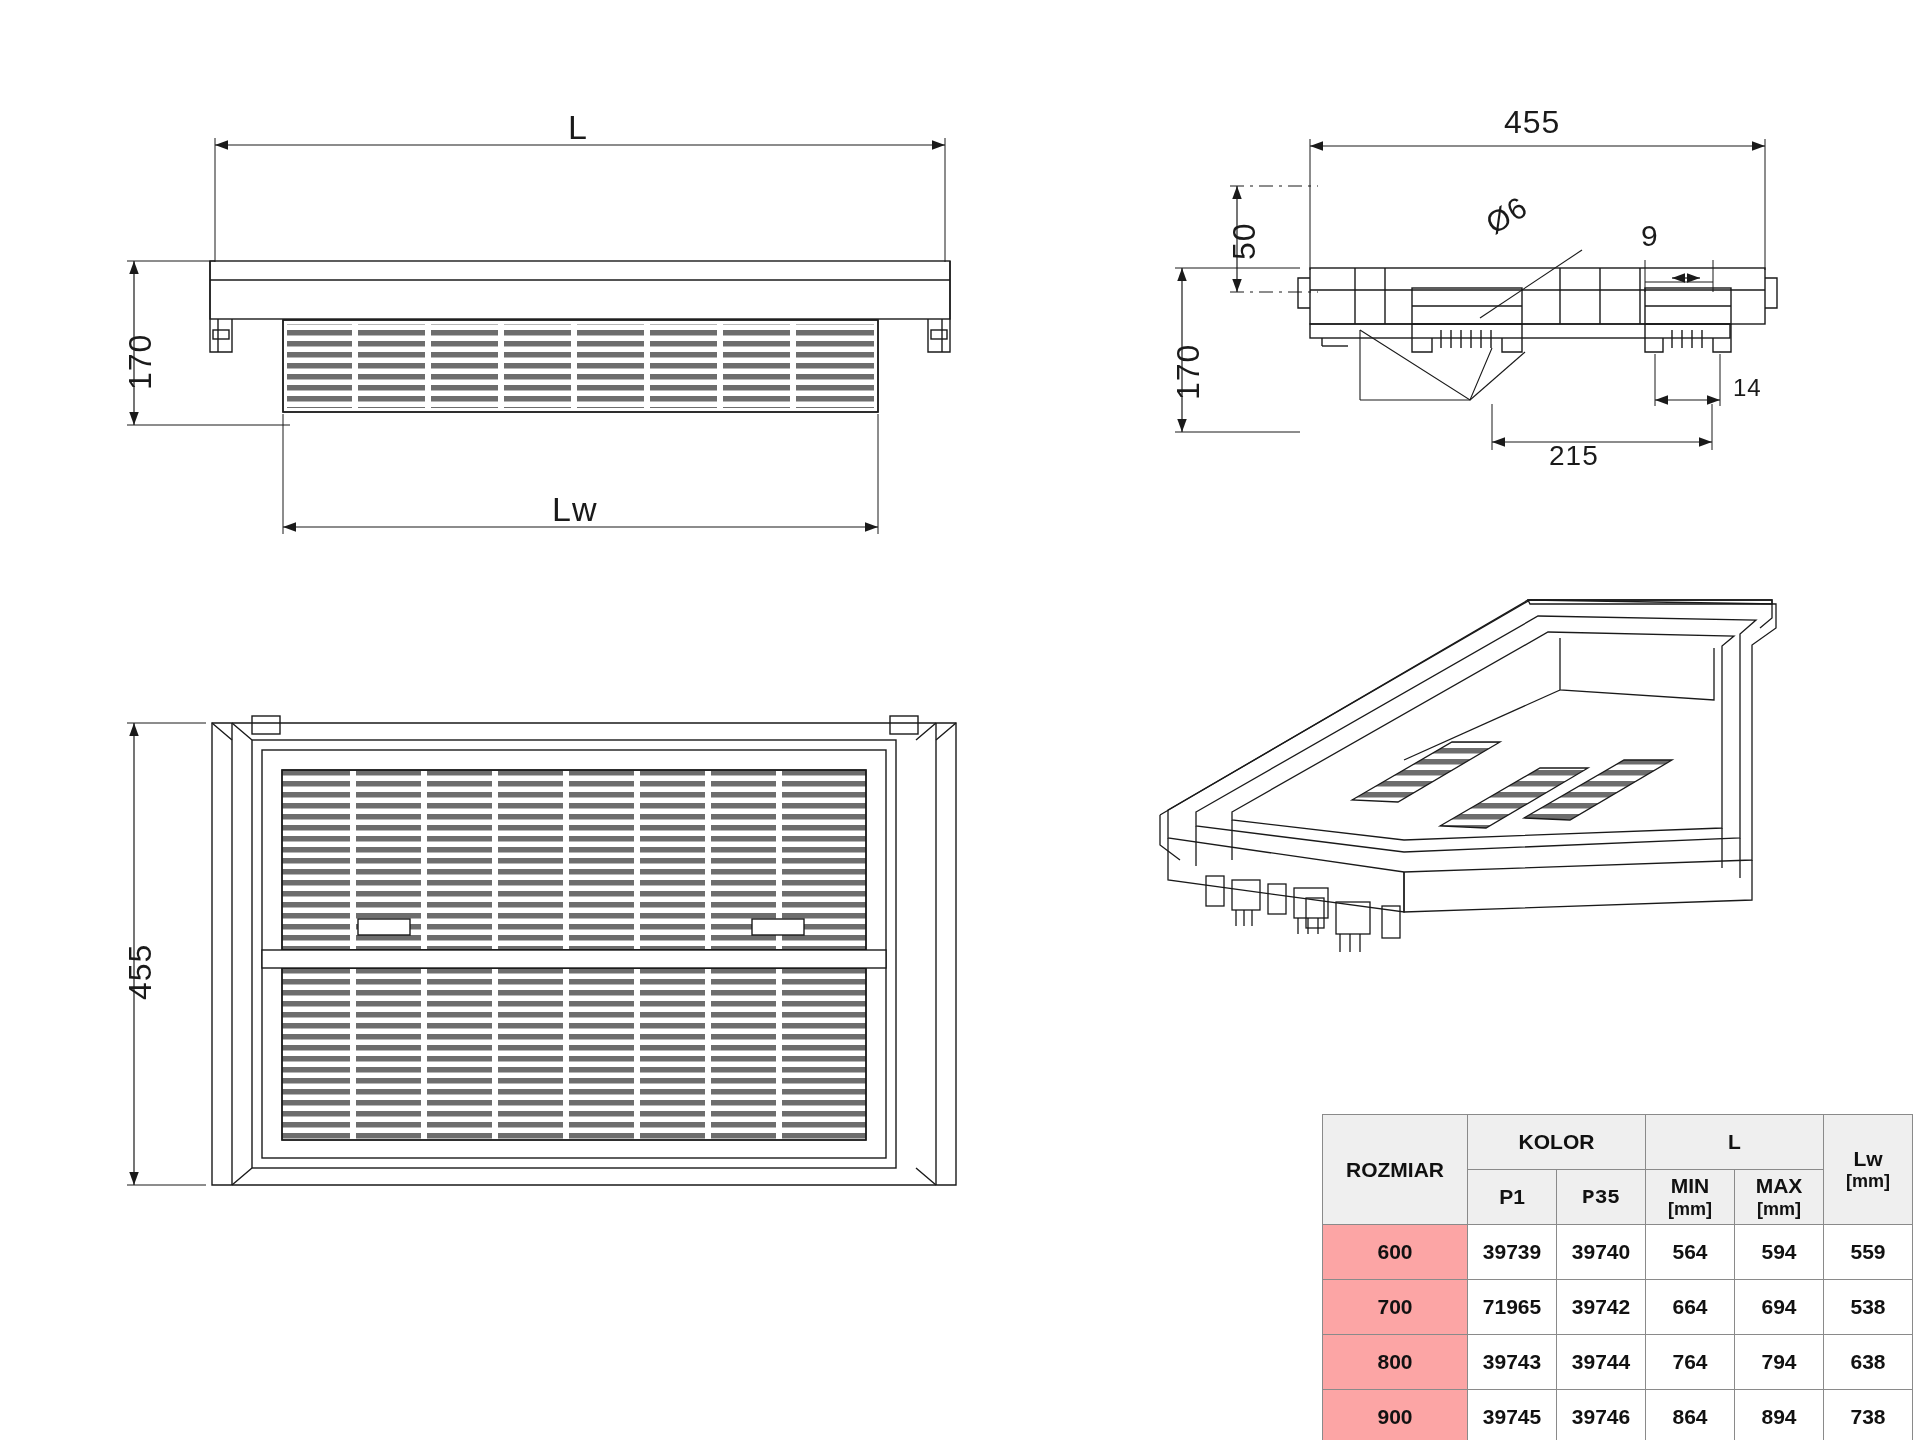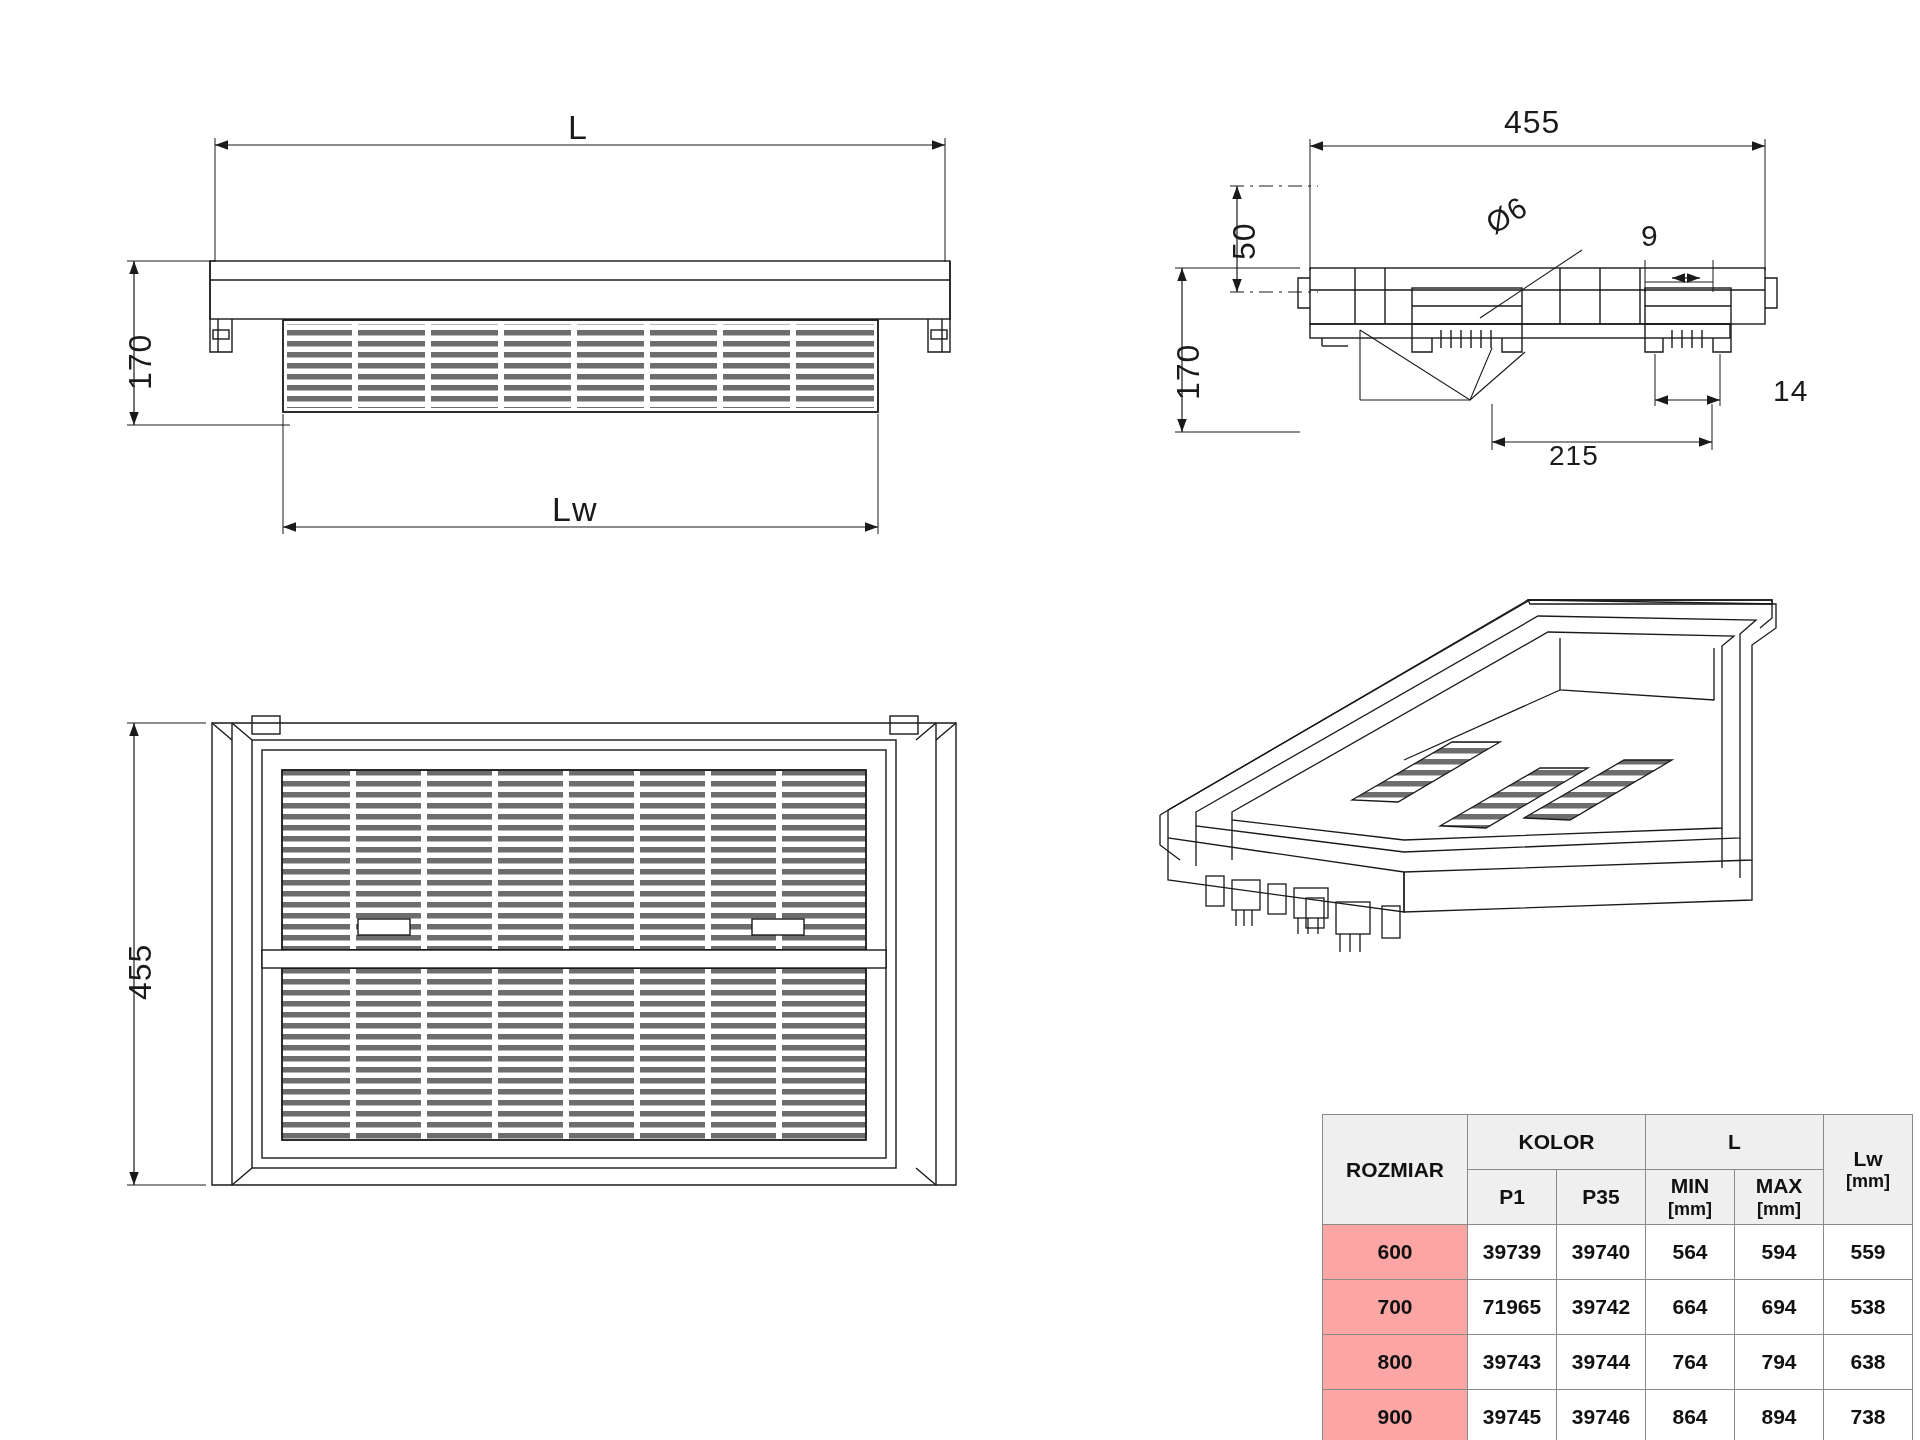--- a/index.html
+++ b/index.html
@@ -57,21 +57,21 @@
     height: 54px;
     font-weight: bold;
   }
   .spec-table thead th {
     background: #efefef;
     font-weight: bold;
     font-size: 21px;
   }
   .spec-table .col-size { width: 144px; }
   .spec-table .col-p1   { width: 88px; }
-  .spec-table .col-p35  { width: 88px; }
+  .spec-table .col-p35  { width: 88px; font-family: Liberation Mono, monospace; }
   .spec-table .col-min  { width: 88px; }
   .spec-table .col-max  { width: 88px; }
   .spec-table .col-lw   { width: 88px; }
   .spec-table td.size-cell {
     background: #fca5a5;
     font-weight: bold;
   }
   .spec-table .hdr-two-line {
     line-height: 1.15;
     font-weight: bold;
@@ -313,21 +313,21 @@
 
   <div class="dimtxt" style="left:568px; top:108px; font-size:34px;">L</div>
   <div class="dimtxt" style="left:552px; top:490px; font-size:34px;">Lw</div>
   <div class="dimtxt vert" style="left:122px; top:390px; font-size:32px;">170</div>
 
   <div class="dimtxt" style="left:1504px; top:104px; font-size:32px;">455</div>
   <div class="dimtxt vert" style="left:1226px; top:260px; font-size:32px;">50</div>
   <div class="dimtxt vert" style="left:1170px; top:400px; font-size:32px;">170</div>
   <div class="dimtxt" style="left:1480px; top:212px; font-size:30px; transform:rotate(-32deg); transform-origin:left top;">Ø6</div>
   <div class="dimtxt" style="left:1641px; top:219px; font-size:30px;">9</div>
-  <div class="dimtxt" style="left:1733px; top:374px; font-size:30px;margin-left:40px;">14</div>
+  <div class="dimtxt" style="left:1733px; top:374px; font-size:24px;">14</div>
   <div class="dimtxt" style="left:1549px; top:440px; font-size:28px;">215</div>
 
   <div class="dimtxt vert" style="left:122px; top:1000px; font-size:32px;">455</div>
 
   <table class="spec-table">
     <thead>
       <tr>
         <th class="col-size" rowspan="2">ROZMIAR</th>
         <th class="col-p1" colspan="2">KOLOR</th>
         <th colspan="2">L</th>

